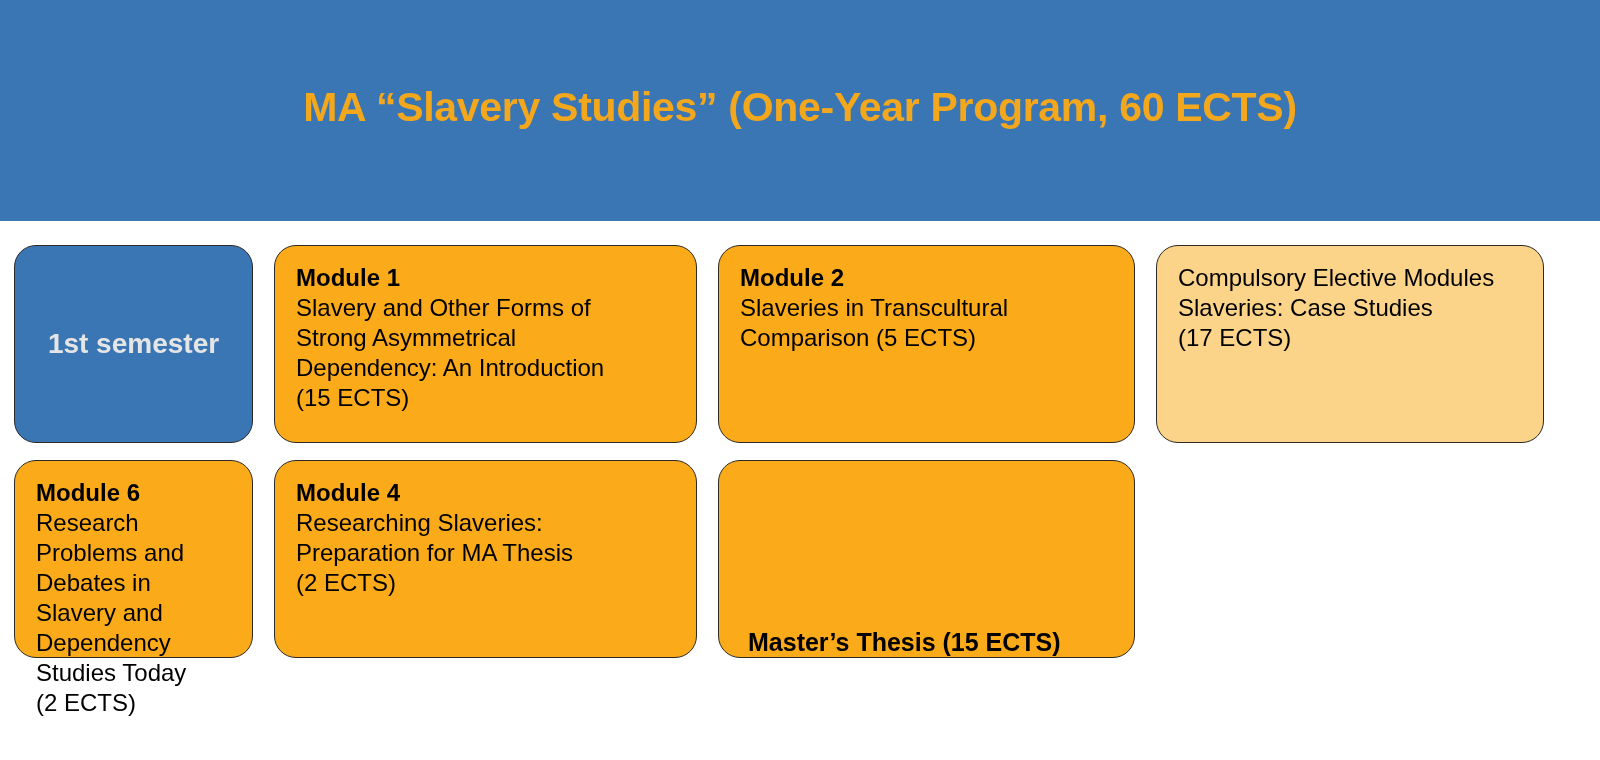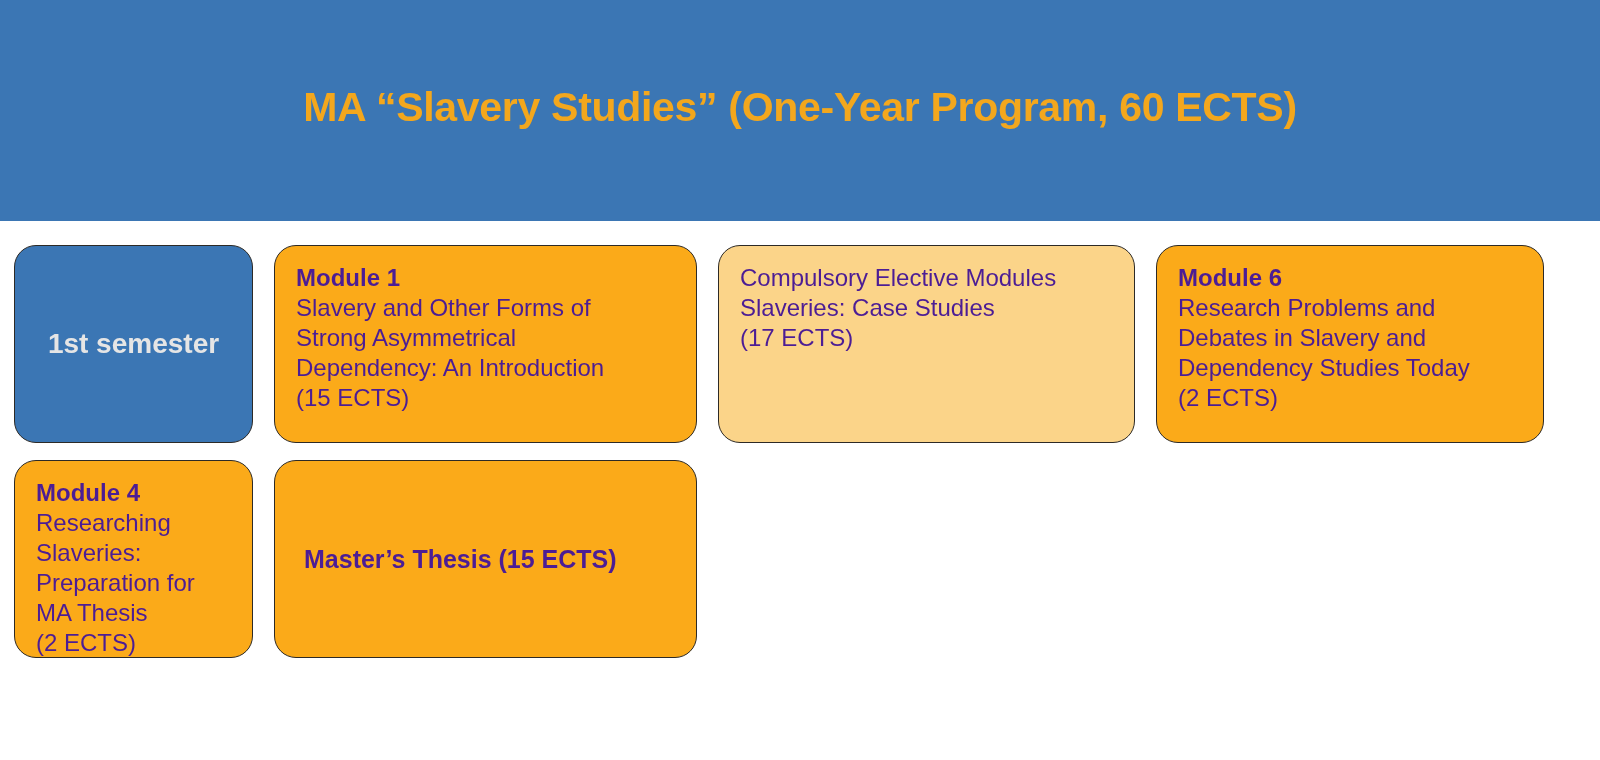--- a/index.html
+++ b/index.html
@@ -56,36 +56,36 @@
     justify-content: center;
   }
   .semester-label {
     color: #e5e5e5;
     font-size: 28px;
     font-weight: bold;
   }
   .card {
     background: #FBAA19;
     padding: 17px 20px 0 21px;
-    color: #4c1d95;
+    color: #000000;
     font-size: 24px;
     line-height: 30px;
   }
   .card .module-heading {
     font-weight: bold;
   }
   .card .module-body {
     white-space: pre-line;
   }
   .card.elective {
     background: #FBD489;
   }
   .card.thesis {
     display: flex;
-    align-items: center;
+    align-items: flex-end;
     padding: 0 0 0 29px;
   }
   .card.thesis .module-body {
     font-weight: bold;
     font-size: 25px;
   }
 </style>
 </head>
 <body>
 
@@ -102,20 +102,25 @@
     </div>
 
     <div class="box card">
       <div class="module-heading">Module 1</div>
       <div class="module-body">Slavery and Other Forms of
 Strong Asymmetrical
 Dependency: An Introduction
 (15 ECTS)</div>
     </div>
 
+    <div class="box card">
+      <div class="module-heading">Module 2</div>
+      <div class="module-body">Slaveries in Transcultural
+Comparison (5 ECTS)</div>
+    </div>
 
     <div class="box card elective">
       <div class="module-body">Compulsory Elective Modules
 Slaveries: Case Studies
 (17 ECTS)</div>
     </div>
 
 
     <div class="box card">
       <div class="module-heading">Module 6</div>

